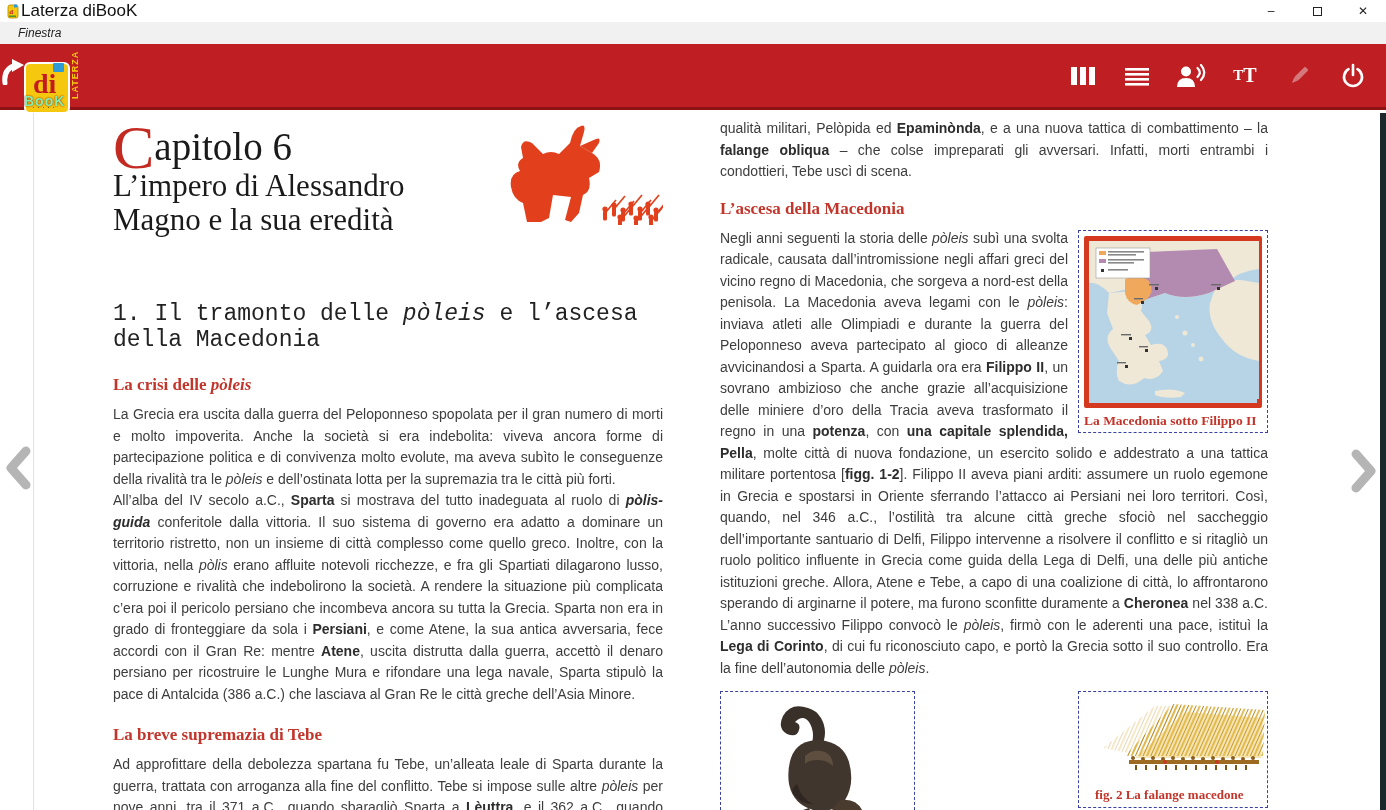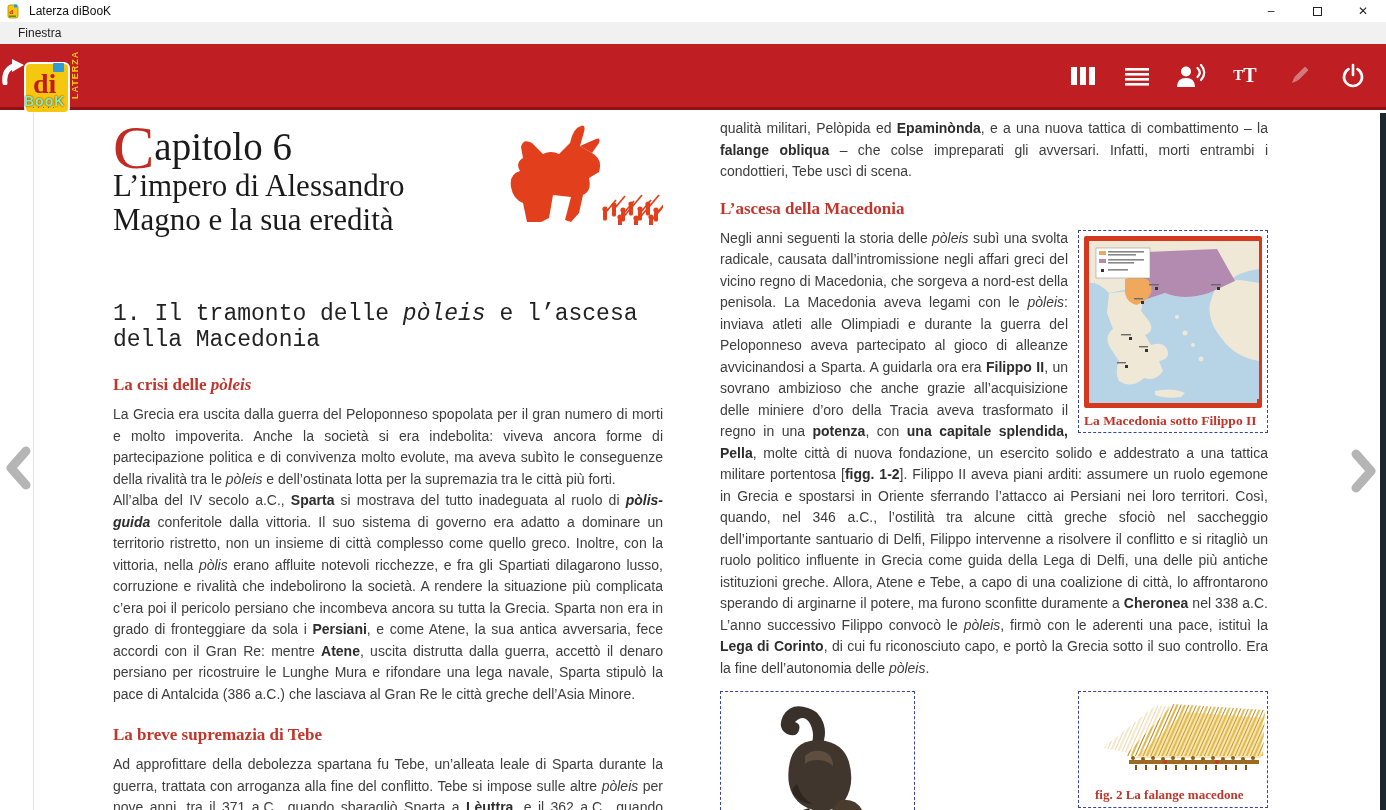--- a/index.html
+++ b/index.html
@@ -3,28 +3,28 @@
 <meta charset="utf-8">
 <style>
   * { margin:0; padding:0; box-sizing:border-box; }
   html,body { width:1386px; height:810px; overflow:hidden; }
   body { font-family:"Liberation Sans", sans-serif; background:#fff; }
   .app { position:relative; width:1386px; height:810px; background:#fff; overflow:hidden; }
 
   
   .titlebar { position:relative; height:22px; background:#ffffff; display:flex; align-items:center; }
   .app-icon { margin-left:6px; width:15px; height:15px; flex:0 0 auto; }
-  .title-text { margin-left:8px; font-size:12px; color:#111; }
+  .title-text { margin-left:0; font-size:17px; color:#111; }
   .win-controls { position:absolute; right:0; top:0; height:22px; display:flex; }
   .win-btn { width:46px; height:22px; display:flex; align-items:center; justify-content:center;
              font-size:12px; color:#222; cursor:default; }
   .max-box { width:9px; height:9px; border:1px solid #222; display:inline-block; }
 
   .menubar { height:22px; background:#f1f1f1; display:flex; align-items:center; }
-  .menu-item { padding:0 8px; margin-left:10px; font-size:12px; color:#222; line-height:22px; }
+  .menu-item { padding:0 8px; margin-left:10px; font-size:12px; color:#222; line-height:22px;font-style:italic; }
 
   
   .toolbar { position:relative; height:66px; background:#bf1e23; border-bottom:3px solid #8c1216; display:flex; align-items:center; }
   .logo { position:relative; width:100px; height:66px; flex:0 0 auto; }
   .logo-rect { position:absolute; left:24px; top:19px; width:46px; height:52px; background:#f6c70f;
                border:2px solid #fff; border-radius:6px; }
   .logo-tab { position:absolute; right:4px; top:-1px; width:11px; height:9px; background:#2e9bd6; border-radius:1px; }
   .logo-di { position:absolute; left:7px; top:6px; font-family:"Liberation Serif", serif; font-weight:bold; font-size:28px; color:#c21a1f; line-height:1; }
   .logo-dots { position:absolute; left:6px; bottom:2px; font-size:9px; letter-spacing:2px; color:#6b5200; line-height:6px; }
   .logo-book { position:absolute; left:24px; top:50px; width:50px; text-align:left; font-size:14px; font-weight:bold;

